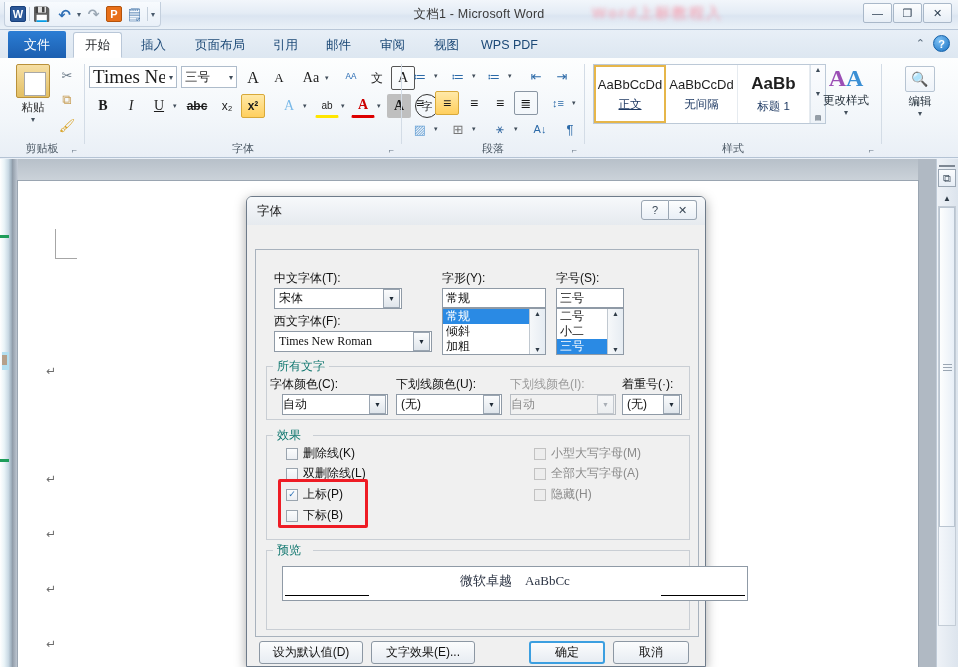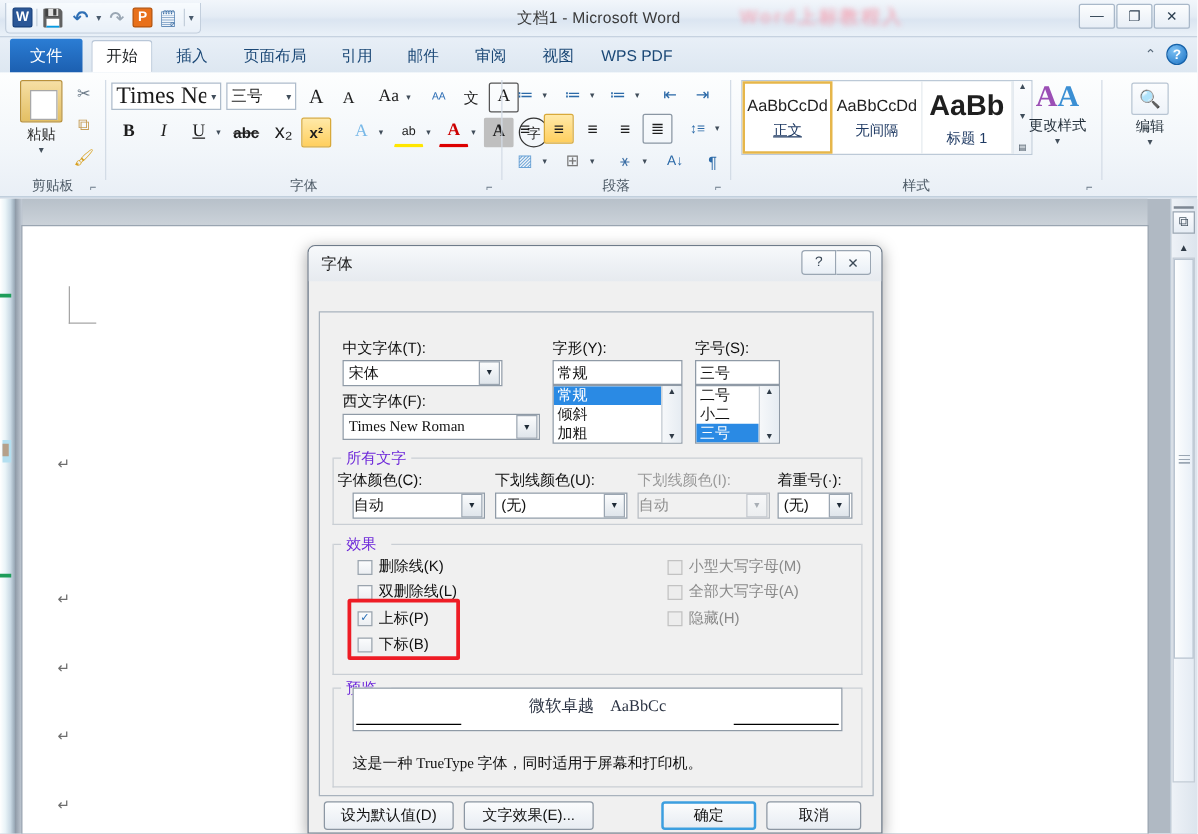--- a/index.html
+++ b/index.html
@@ -209,21 +209,21 @@
   }
   .style-cell {
     width: 72px; height: 58px;
     display: flex; flex-direction: column; align-items: center; justify-content: center;
     border-right: 1px solid #e6ebf0;
   }
   .style-cell.sel {
     border: 2px solid #e6b64a; background: #fff;
   }
   .style-prev { font-size: 13px; color: #1f1f1f; }
-  .style-prev.big { font-size: 23px; font-weight: bold; }
+  .style-prev.big { font-size: 17px; font-weight: bold; }
   .style-name { font-size: 11.5px; color: #1f3a63; margin-top: 5px; }
   .style-name.sel { color: #1f3a63; text-decoration: underline; }
   .gallery-scroll {
     width: 15px; height: 58px;
     display: flex; flex-direction: column; justify-content: space-between;
     background: linear-gradient(#fbfcfe,#eef3f8);
     border-left: 1px solid #dbe3eb;
     align-items: center; padding: 1px 0;
   }
   .gs-btn { font-size: 7px; color: #3f4d5b; }
@@ -422,21 +422,21 @@
   .lbs-btn { font-size: 7px; color: #2f3b47; }
 
   .fieldset {
     position: absolute;
     border: 1px solid #c9ced4;
     border-top: none;
   }
   .fs-legend {
     position: absolute; top: -8px; left: 6px;
     background: #f0f0f0; padding: 0 4px;
-    font-size: 12px; color: #6d28d9;
+    font-size: 12px; color: #0f766e;
   }
   .fs-topline-l, .fs-topline-r {
     position: absolute; top: 0; height: 1px; background: #c9ced4;
   }
 
   .chk {
     position: absolute;
     display: flex; align-items: center; gap: 5px;
     font-size: 12px; color: #111; white-space: nowrap;
   }
@@ -564,21 +564,21 @@
       <div class="mini-arrow" style="position:absolute;left:240px;top:16px">▾</div>
       <div class="rbtn" style="left:254px; top:8px; font-size:12px; color:#2f6fb5">ᴬᴬ</div>
       <div class="rbtn" style="left:280px; top:8px; font-size:12px">文</div>
       <div class="rbtn" style="left:306px; top:8px; border:1px solid #555; font-family:'Liberation Serif',serif">A</div>
 
       <div class="rbtn" style="left:6px; top:36px; font-family:'Liberation Serif',serif; font-weight:bold">B</div>
       <div class="rbtn" style="left:34px; top:36px; font-family:'Liberation Serif',serif; font-style:italic">I</div>
       <div class="rbtn" style="left:62px; top:36px; font-family:'Liberation Serif',serif; text-decoration:underline">U</div>
       <div class="mini-arrow" style="position:absolute;left:88px;top:44px">▾</div>
       <div class="rbtn" style="left:100px; top:36px; font-size:12px; text-decoration:line-through; font-weight:bold">abc</div>
-      <div class="rbtn" style="left:130px; top:36px; font-size:16px; font-weight:normal">x₂</div>
+      <div class="rbtn" style="left:130px; top:36px; font-size:12px; font-weight:normal">x₂</div>
       <div class="rbtn on" style="left:156px; top:36px; font-size:12px; font-weight:bold">x²</div>
       <div class="rbtn" style="left:192px; top:36px; font-family:'Liberation Serif',serif; color:#79b9e8">A</div>
       <div class="mini-arrow" style="position:absolute;left:218px;top:44px">▾</div>
       <div class="rbtn" style="left:230px; top:36px; font-size:10px; border-bottom:3px solid #ffe600">ab</div>
       <div class="mini-arrow" style="position:absolute;left:256px;top:44px">▾</div>
       <div class="rbtn" style="left:266px; top:36px; font-family:'Liberation Serif',serif; font-weight:bold; color:#c00; border-bottom:3px solid #d00">A</div>
       <div class="mini-arrow" style="position:absolute;left:292px;top:44px">▾</div>
       <div class="rbtn" style="left:302px; top:36px; background:#bfbfbf; font-family:'Liberation Serif',serif; font-weight:bold">A</div>
       <div class="rbtn" style="left:330px; top:36px; border-radius:50%; border:1px solid #333; font-size:11px">字</div>
 
@@ -803,30 +803,29 @@
       <div class="chk dim" style="left:278px; top:236px">
         <span class="box"></span>
         <span>隐藏(H)</span>
       </div>
 
       <div class="fieldset" style="left:10px; top:300px; width:424px; height:80px">
         <div class="fs-topline-l" style="left:0; width:6px"></div>
         <div class="fs-topline-r" style="left:46px; right:0"></div>
         <div class="fs-legend">预览</div>
       </div>
-      <div class="preview-box" style="left:26px; top:300px; width:392px; height:35px">
+      <div class="preview-box" style="left:26px; top:316px; width:466px; height:35px">
         <div class="prev-text">
           <span>微软卓越</span>
           <span>&nbsp;&nbsp;</span>
           <span>AaBbCc</span>
         </div>
         <div class="prev-line-l"></div>
         <div class="prev-line-r"></div>
       </div>
-      <div class="prev-note" style="left:26px; top:352px">这是一种 TrueType 字体，同时适用于屏幕和打印机。</div>
     </div>
 
     <div class="dbtn" style="left:12px; top:444px; width:104px">设为默认值(D)</div>
     <div class="dbtn" style="left:124px; top:444px; width:104px">文字效果(E)...</div>
     <div class="dbtn default" style="left:282px; top:444px; width:76px">确定</div>
     <div class="dbtn" style="left:366px; top:444px; width:76px">取消</div>
   </div>
 
 </div>
 

